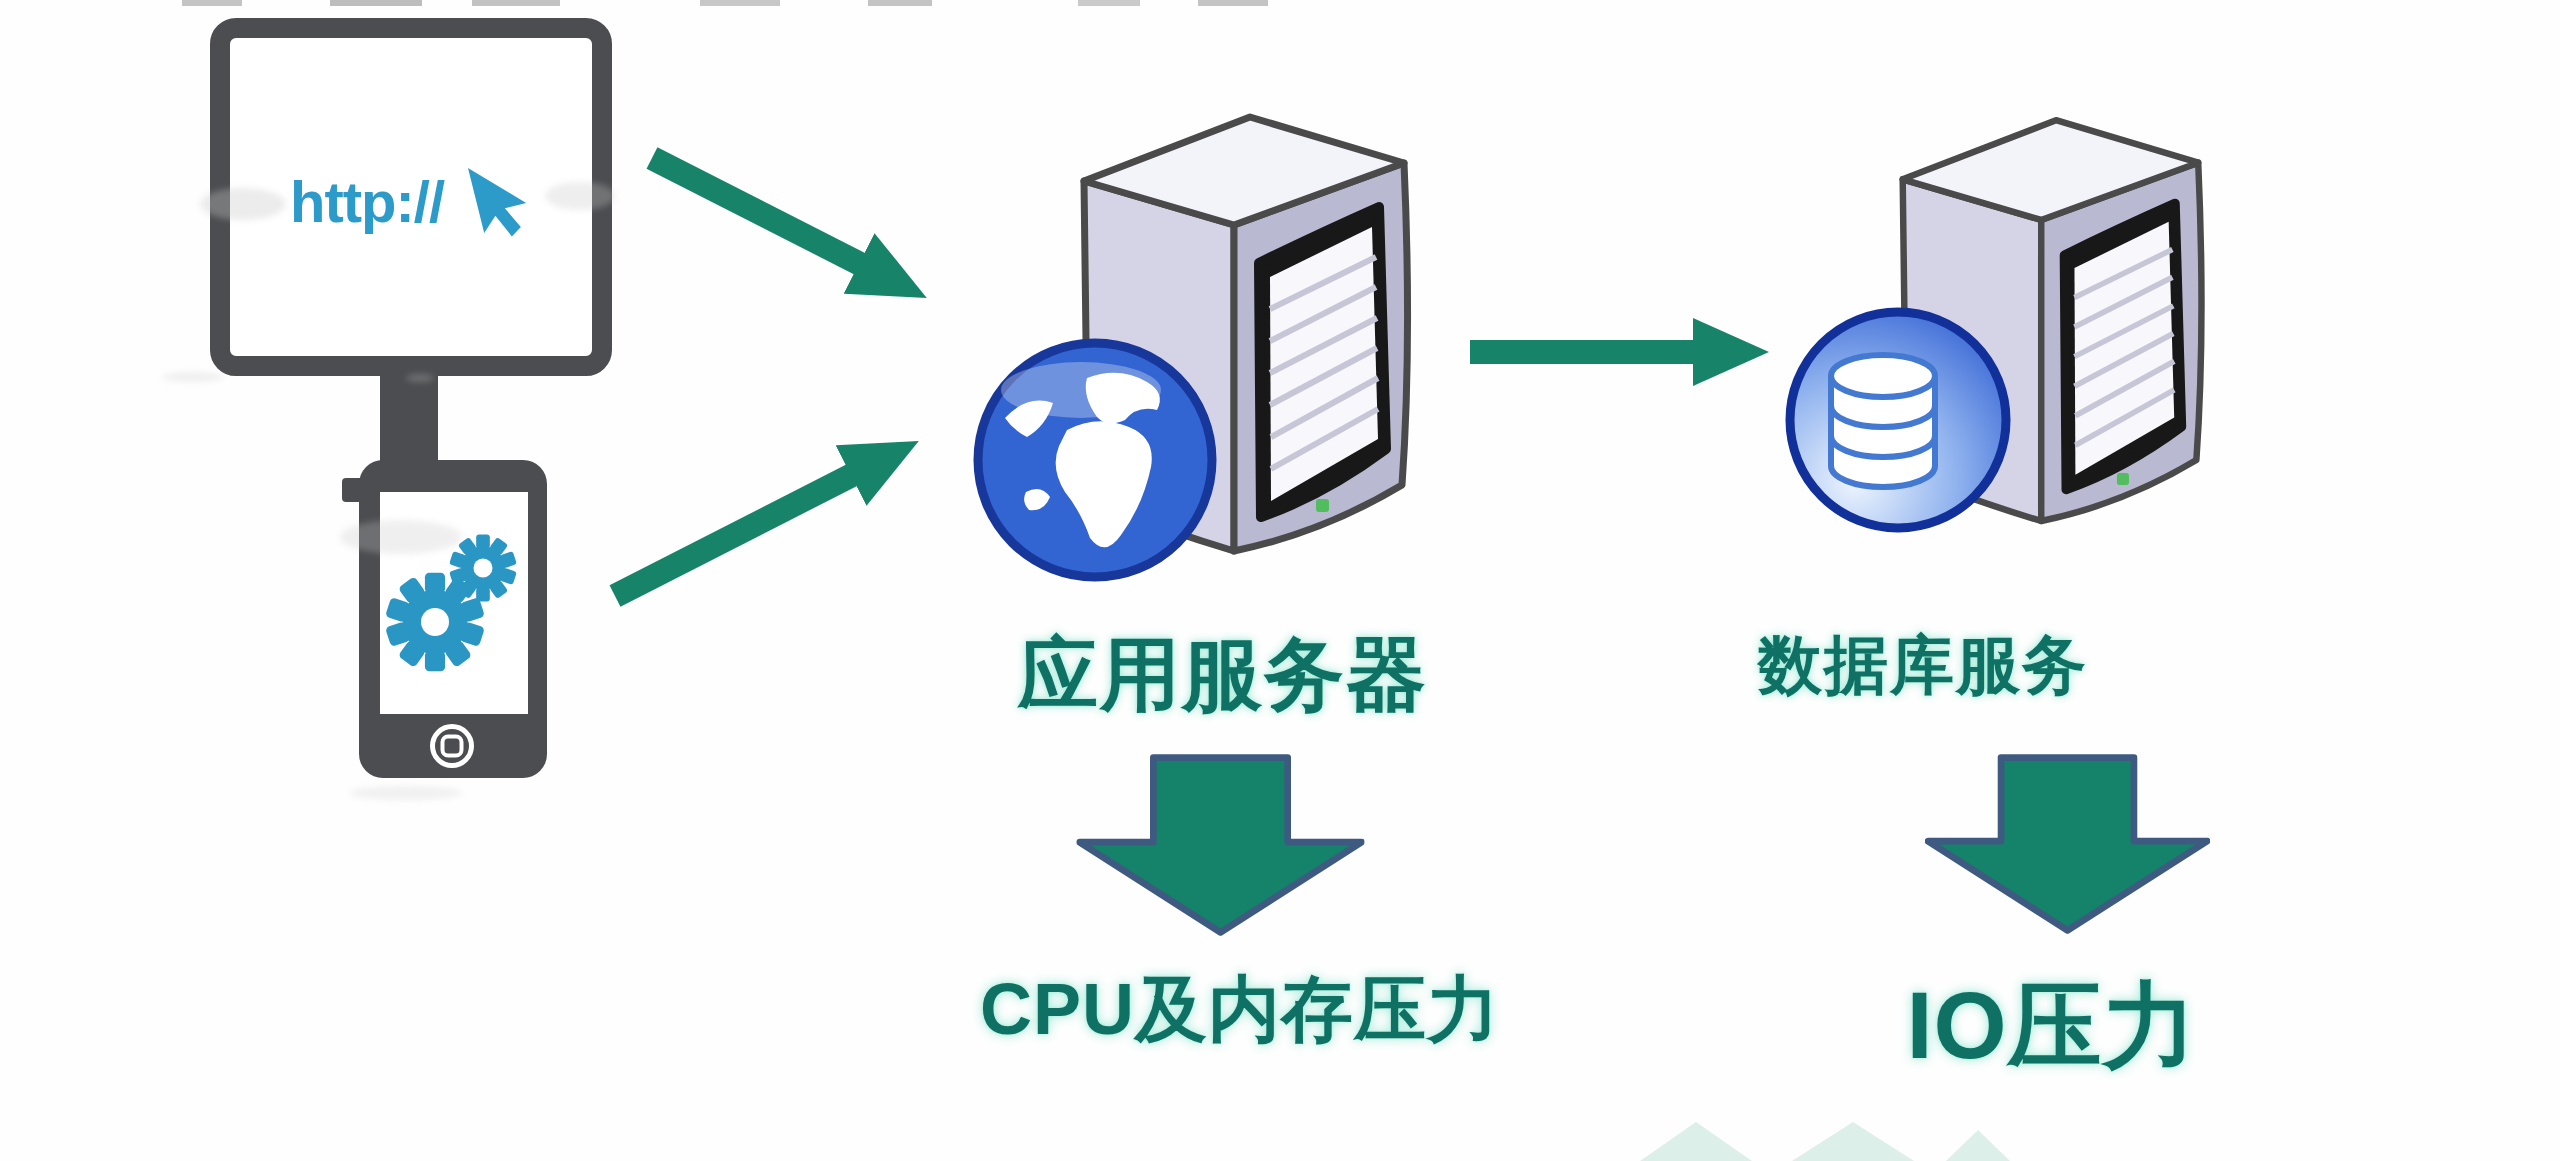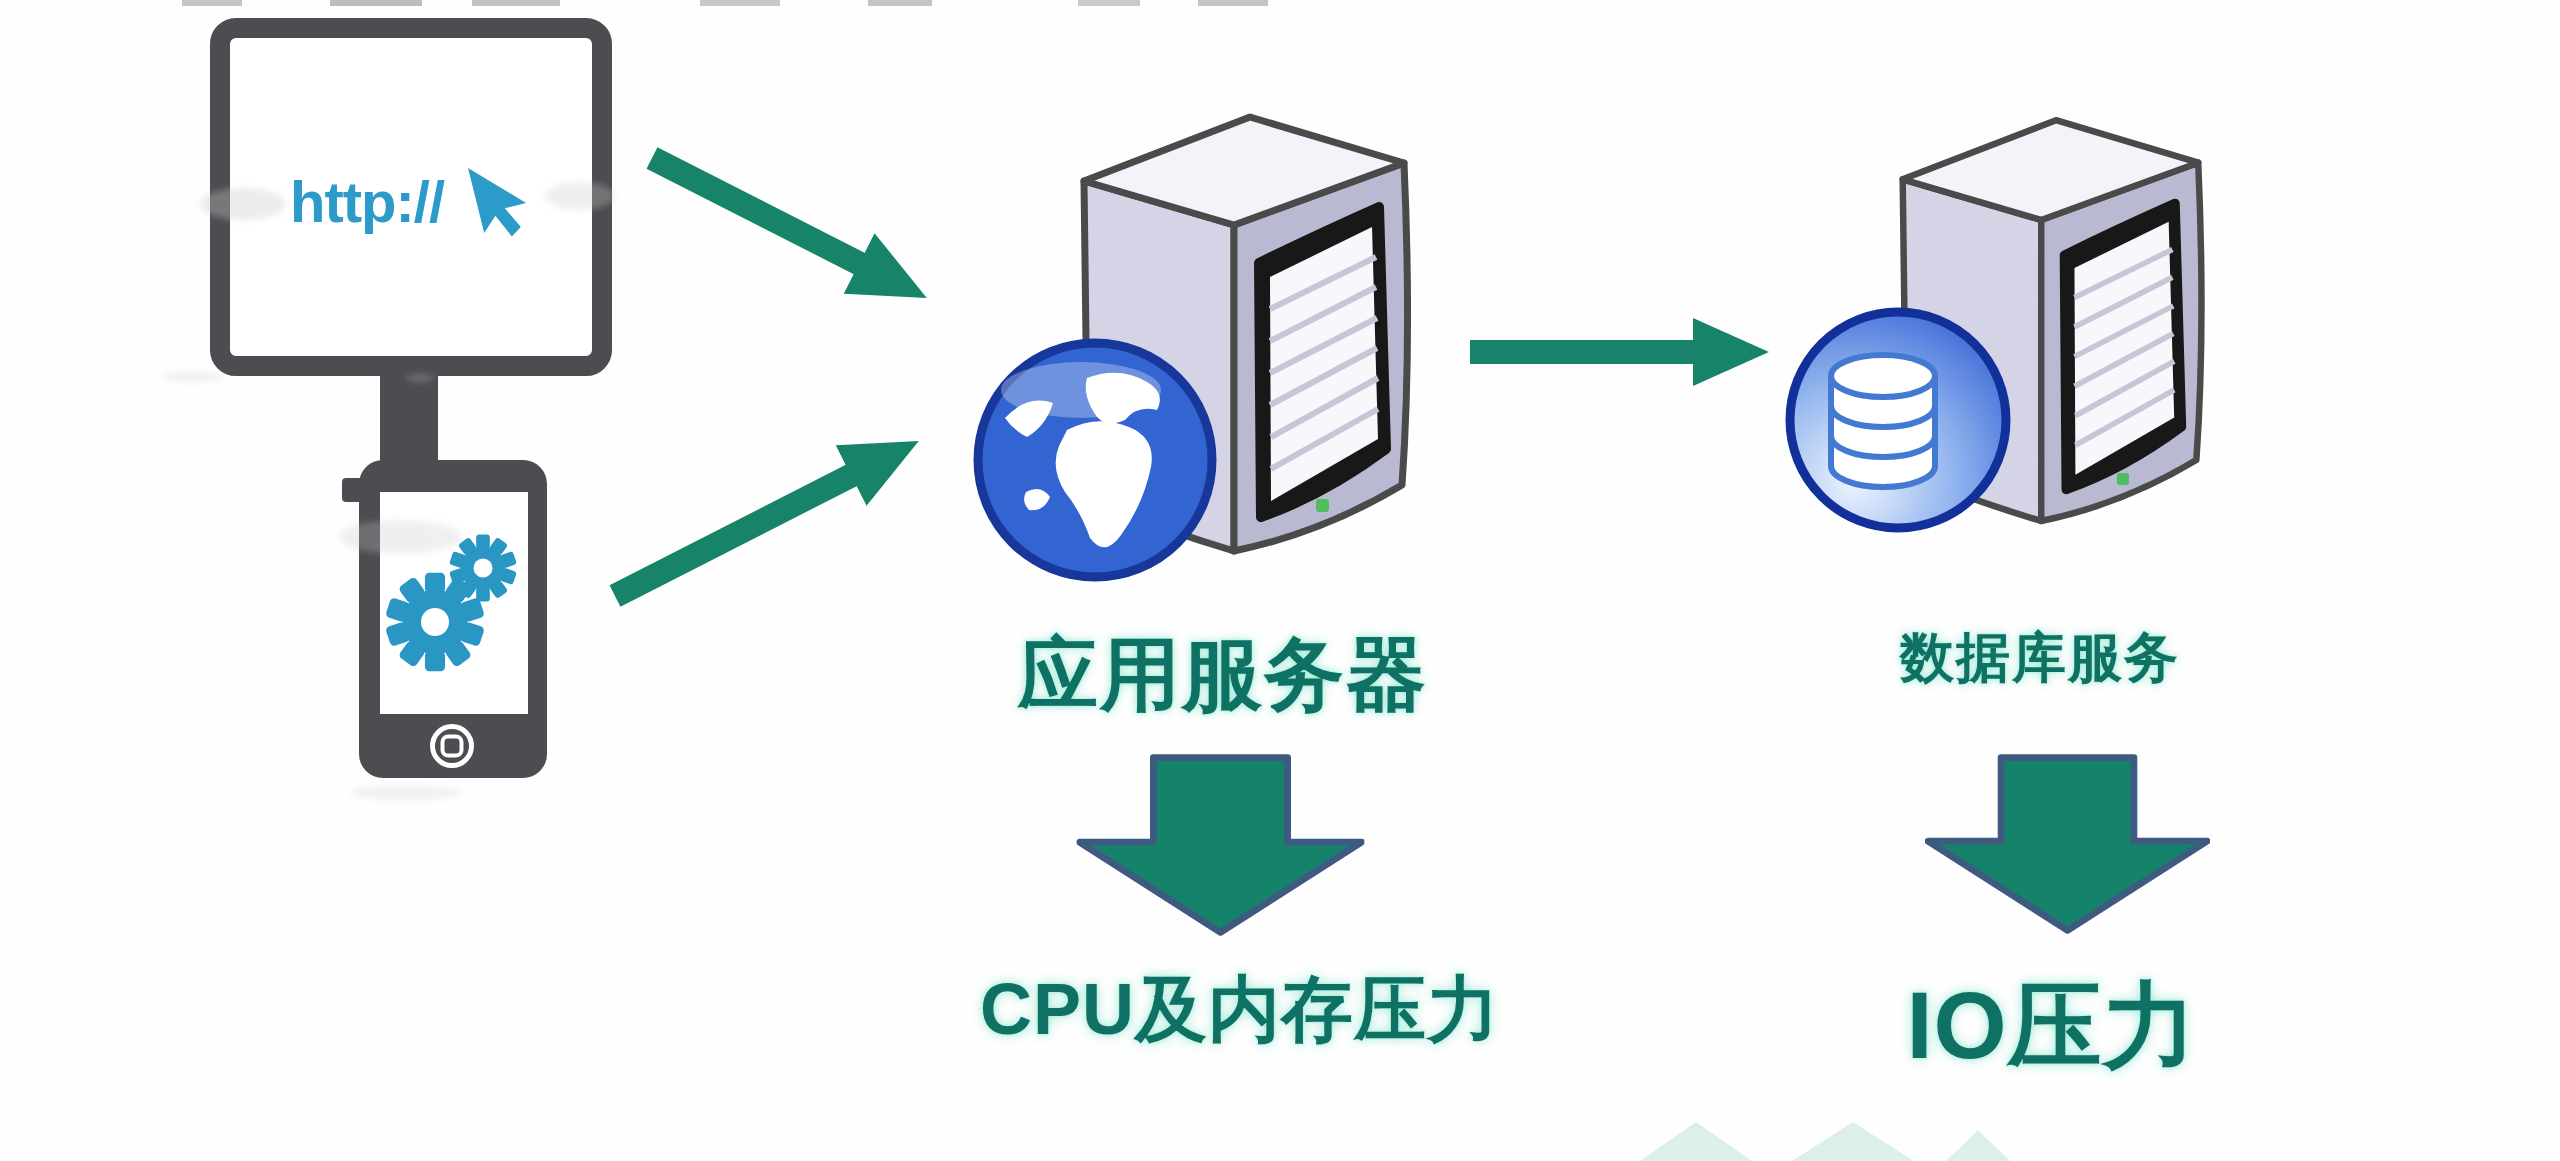--- a/index.html
+++ b/index.html
@@ -4,21 +4,21 @@
 <style>
   html,body{margin:0;padding:0;}
   body{
     width:2560px;height:1161px;position:relative;overflow:hidden;
     background:#fefefe;
     font-family:"Liberation Sans",sans-serif;
   }
   .abs{position:absolute;}
   
   .node-label{
-    position:absolute;text-align:center;font-weight:bold;
+    position:absolute;text-align:left;font-weight:bold;
     color:var(--c-label-teal,#0e7163);
     text-shadow:0 0 10px rgba(150,232,212,.95),0 0 3px rgba(170,238,220,.85);
     letter-spacing:2px;white-space:nowrap;
   }
   .pressure-label{
     position:absolute;text-align:center;font-weight:bold;
     color:var(--c-label-teal,#0e7163);
     text-shadow:0 0 12px rgba(150,232,212,.95),0 0 3px rgba(170,238,220,.85);
     letter-spacing:1px;white-space:nowrap;
   }
@@ -193,21 +193,21 @@
 <svg class="abs" style="left:1455px;top:305px;" width="335" height="95" viewBox="0 0 335 95">
   <line class="arrow-line" x1="15" y1="47" x2="248" y2="47" marker-end="url(#ah)"></line>
 </svg>
 
 <svg class="abs" style="left:1875px;top:102px;" width="350" height="440" viewBox="0 0 379 465">
   <use href="#server-tower"></use>
 </svg>
 <svg class="abs" style="left:1780px;top:302px;" width="236" height="236" viewBox="0 0 236 236">
   <use href="#db-ball-sym"></use>
 </svg>
-<div class="node-label" style="left:1838px;top:622px;width:404px;font-size:54px;">数据库服务</div>
+<div class="node-label" style="left:1758px;top:622px;width:404px;font-size:64px;">数据库服务</div>
 
 <svg class="abs" style="left:1073px;top:750px;" width="295" height="190" viewBox="0 0 300 198">
   <use href="#big-down-arrow"></use>
 </svg>
 <svg class="abs" style="left:1922px;top:750px;" width="291" height="188" viewBox="0 0 300 198">
   <use href="#big-down-arrow"></use>
 </svg>
 
 <div class="pressure-label" style="left:900px;top:962px;width:680px;font-size:72px;">CPU及内存压力</div>
 <div class="pressure-label" style="left:1867px;top:963px;width:370px;font-size:94px;">IO压力</div>

